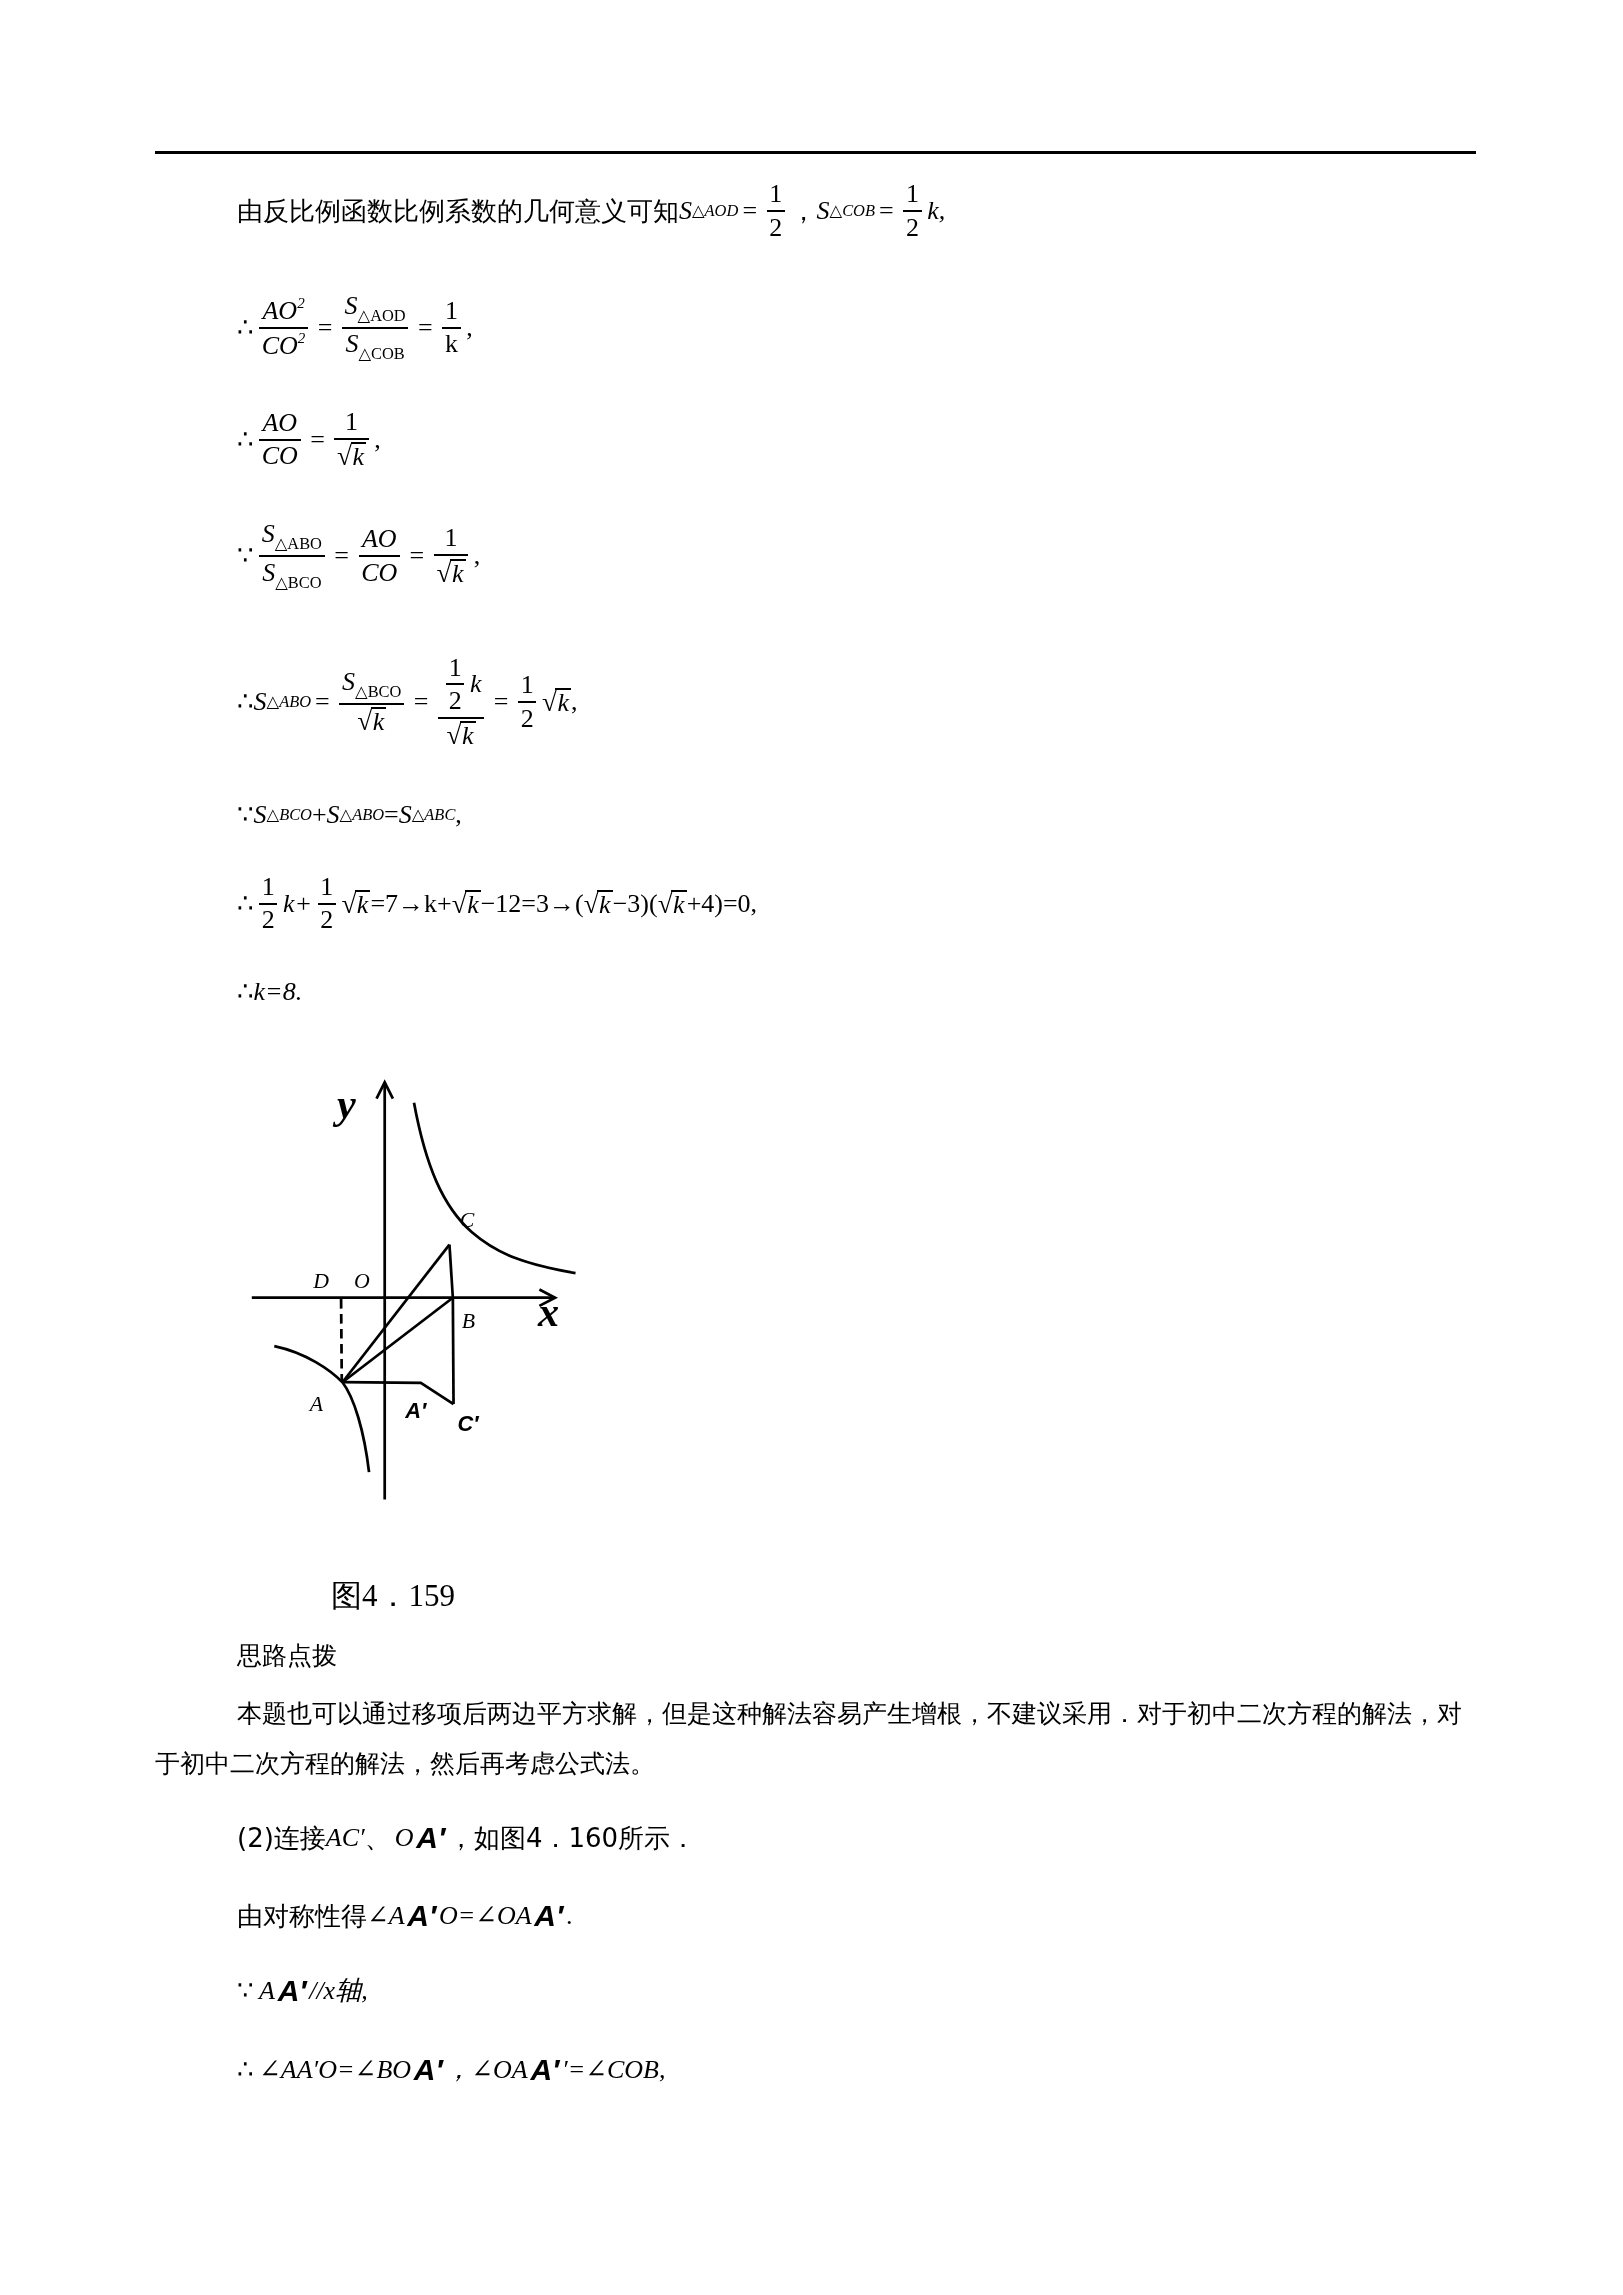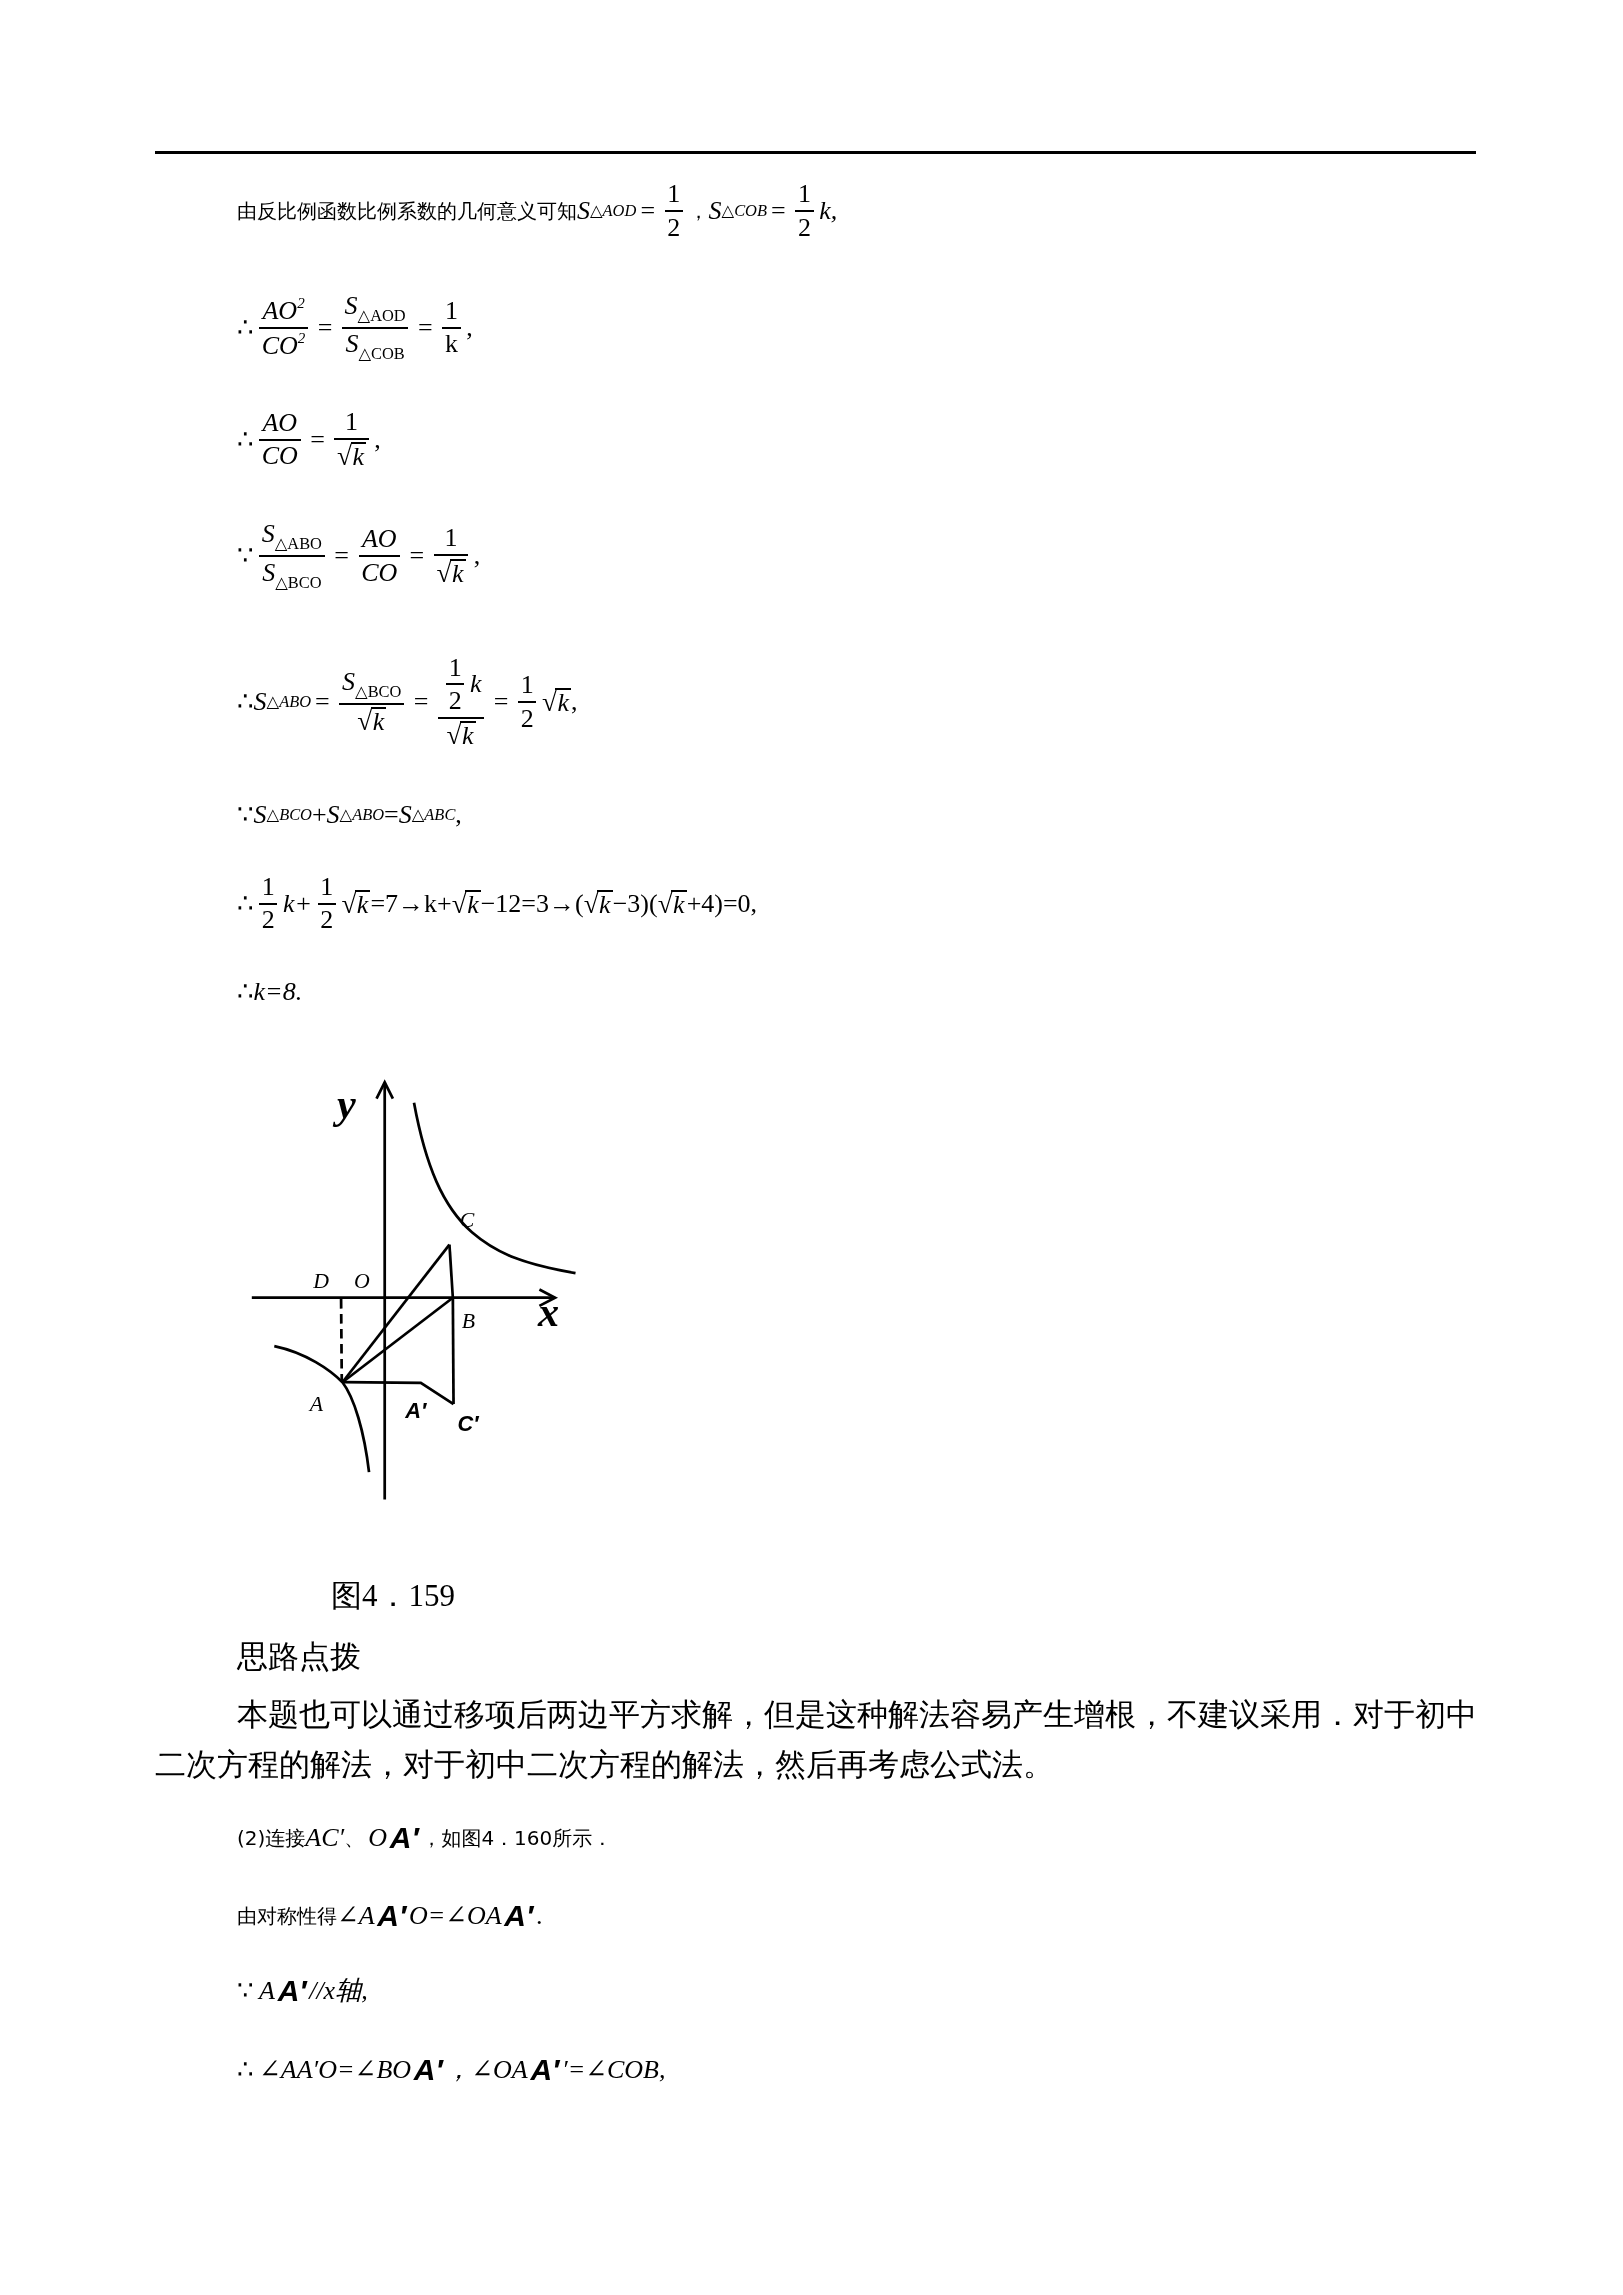--- a/index.html
+++ b/index.html
@@ -2,37 +2,37 @@
 <html style="font-size:11px"><head>
 <meta charset="utf-8">
 <style>
   html, body { margin: 0; padding: 0; background: #ffffff; }
   body {
     width: 1623px; height: 2295px; position: relative; overflow: hidden;
     font-family: "Liberation Serif", "DejaVu Serif", serif; color: #000;
   }
   .rule { position: absolute; left: 155px; top: 151px; width: 1321px; height: 2.7px; background: #000; }
   .line { position: absolute; left: 237px; font-size: 26px; line-height: 1; white-space: nowrap; display: flex; align-items: center; }
-  .cn { font-family: "DejaVu Sans", sans-serif; font-size: 20px; }
+  .cn { font-family: "DejaVu Sans", sans-serif; font-size: 26px; }
   .it { font-style: italic; }
   .sub { font-size: 16.4px; vertical-align: -6.8px; font-style: italic; }
   .subr { font-size: 16.4px; vertical-align: -6.8px; font-style: normal; }
   .sup { font-size: 15px; vertical-align: 11px; }
   .frac { display: inline-flex; flex-direction: column; align-items: center; margin: 0 5.5px; vertical-align: middle; }
   .frac .num { padding: 0 2.7px 2.7px; }
   .frac .bar { align-self: stretch; height: 2px; background: #000; }
   .frac .den { padding: 2.7px 2.7px 0; }
   .sqrt { display: inline-flex; align-items: flex-end; }
   .sqrt .rad { font-style: normal; font-size: 27px; margin-right: -1.4px; }
   .sqrt .body { border-top: 2px solid #000; padding: 0 2px; font-style: italic; }
   .sym { margin: 0 4.1px; }
   .prime-a { font-family: "Liberation Sans", sans-serif; font-weight: bold; font-style: italic; font-size: 30px; margin: 0 2.7px; }
   .diagram { position: absolute; left: 245px; top: 1070px; width: 368px; height: 450px; }
   .caption { position: absolute; left: 331px; top: 1575px; font-size: 31px; }
-  .para { position: absolute; left: 155px; width: 1323px; font-family: "DejaVu Sans", sans-serif; font-size: 31px; line-height: 50px; }
+  .para { position: absolute; left: 155px; width: 1323px; font-family: "DejaVu Sans", sans-serif; font-size: 25px; line-height: 50px; }
 </style>
 </head>
 <body>
 
 <div class="rule"></div>
 
 <div class="line" style="top:170px;height:82px;">
   <span class="cn">由反比例函数比例系数的几何意义可知</span>
   <span class="it">S</span>
     <span class="sub">△AOD</span>

